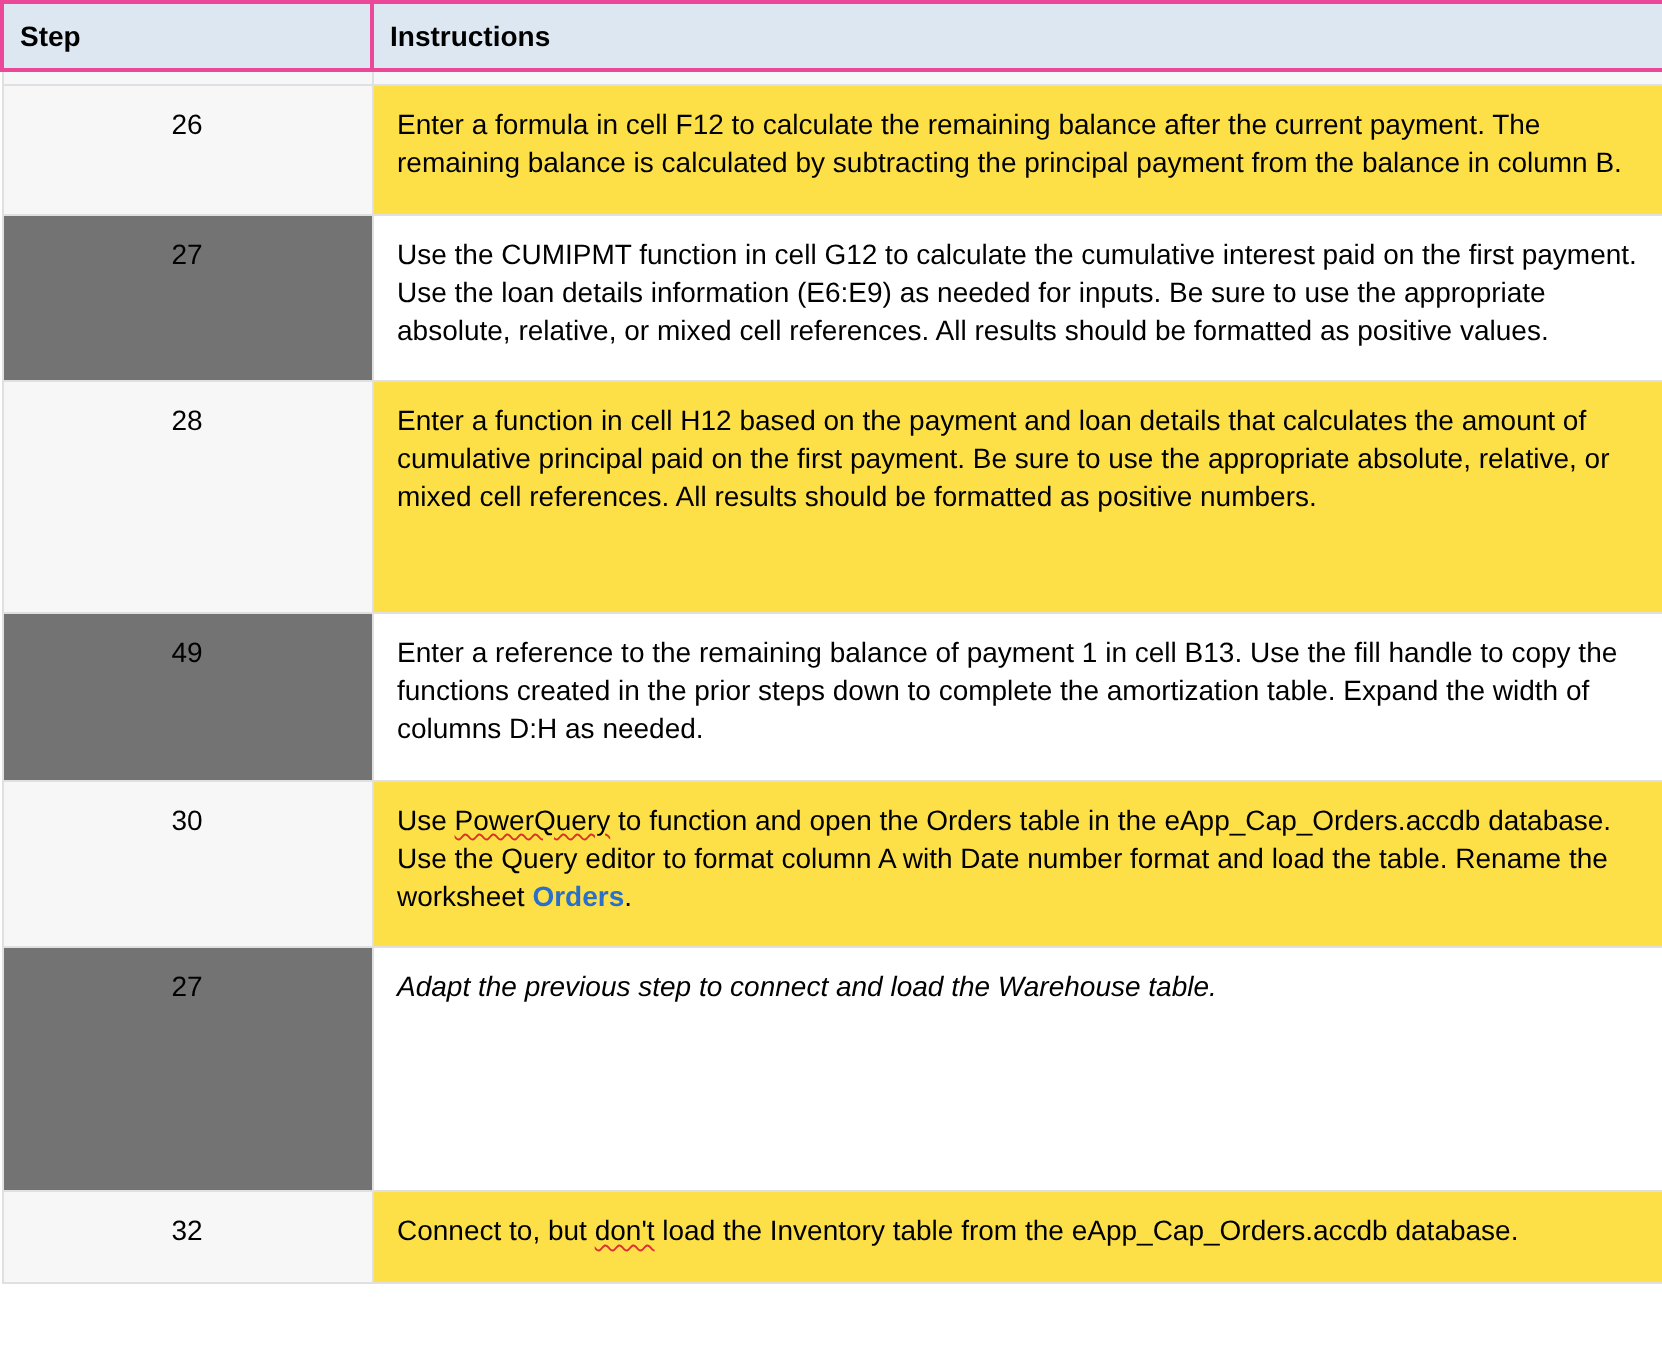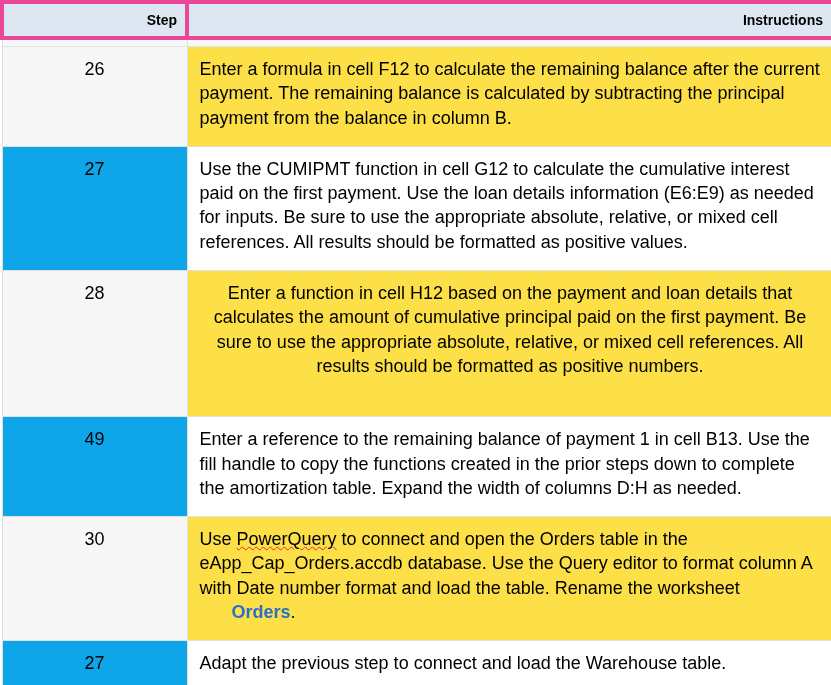--- a/index.html
+++ b/index.html
@@ -14,59 +14,58 @@
   table {
     border-collapse: collapse;
     width: 100%;
     table-layout: fixed;
   }
   col.step-col { width: 185px; }
   col.instr-col { width: 646px; }
   th {
     background: #dde7f1;
     font-weight: bold;
-    text-align: right;
+    text-align: left;
     padding: 8px 8px;
-    border: 4px solid #ec4899;
+    border: 2px solid #ec4899;
     font-size: 14px;
   }
   tr.spacer td {
     background: #f6f7f8;
     height: 6px;
     padding: 0;
     border-left: 1px solid #e0e0e0;
     border-right: 1px solid #e0e0e0;
     border-top: 1px solid #e0e0e0;
     border-bottom: 1px solid #e0e0e0;
   }
   td {
     border: 1px solid #e0e0e0;
     vertical-align: top;
     padding: 10px 12px 16px 12px;
     line-height: 1.35;
-    font-size: 18px;
+    font-size: 14px;
   }
   td.step-cell {
     text-align: center;
     background: #fafafa;
   }
   tr.alt td.step-cell {
-    background: #0ea5e9;
+    background: #737373;
   }
   tr.shade td { background: #fde047; }
   tr.shade td.step-cell { background: #f7f7f7; }
   .squiggle {
     text-decoration: underline wavy #d93030;
     text-decoration-thickness: 1px;
   }
   .italic { }
   .link {
     color: #2a6fc9;
     font-weight: bold;
-    margin-left: 32px;
   }
 </style>
 </head>
 <body>
 
 <table>
   <colgroup>
     <col class="step-col">
     <col class="instr-col">
   </colgroup>
@@ -87,35 +86,41 @@
       <td><span>Enter a formula in cell F12 to calculate the remaining balance after the current payment. The remaining balance is calculated by subtracting the principal payment from the balance in column B.</span></td>
     </tr>
 
     <tr class="alt">
       <td class="step-cell">27</td>
       <td><span>Use the CUMIPMT function in cell G12 to calculate the cumulative interest paid on the first payment. Use the loan details information (E6:E9) as needed for inputs. Be sure to use the appropriate absolute, relative, or mixed cell references. All results should be formatted as positive values.</span></td>
     </tr>
 
     <tr class="shade">
       <td class="step-cell">28</td>
-      <td style="padding-bottom:38px;text-align:center;"><span>Enter a function in cell H12 based on the payment and loan details that calculates the amount of cumulative principal paid on the first payment. Be sure to use the appropriate absolute, relative, or mixed cell references. All results should be formatted as positive numbers.</span></td>
+      <td style="padding-bottom:48px;"><span>Enter a function in cell H12 based on the payment and loan details that calculates the amount of cumulative principal paid on the first payment. Be sure to use the appropriate absolute, relative, or mixed cell references. All results should be formatted as positive numbers.</span></td>
     </tr>
 
     <tr class="alt">
       <td class="step-cell">49</td>
       <td><span>Enter a reference to the remaining balance of payment 1 in cell B13. Use the fill handle to copy the functions created in the prior steps down to complete the amortization table. Expand the width of columns D:H as needed.</span></td>
     </tr>
 
     <tr class="shade">
       <td class="step-cell">30</td>
       <td>
-        <span>Use </span><span class="squiggle">PowerQuery</span><span> to connect and open the Orders table in the </span><span class="italic">eApp_Cap_Orders.accdb</span><span> database. Use the Query editor to format column A with Date number format and load the table. Rename the worksheet </span><span class="link">Orders</span><span>.</span>
+        <span>Use </span><span class="squiggle">PowerQuery</span><span> to function and open the Orders table in the </span><span class="italic">eApp_Cap_Orders.accdb</span><span> database. Use the Query editor to format column A with Date number format and load the table. Rename the worksheet </span><span class="link">Orders</span><span>.</span>
       </td>
     </tr>
 
     <tr class="alt">
       <td class="step-cell">27</td>
-      <td style="padding-bottom:70px;"><span>Adapt the previous step to connect and load the Warehouse table.</span></td>
+      <td style="padding-bottom:92px;font-style:italic;"><span>Adapt the previous step to connect and load the Warehouse table.</span></td>
     </tr>
 
+    <tr class="shade">
+      <td class="step-cell">32</td>
+      <td>
+        <span>Connect to, but </span><span class="squiggle">don't</span><span> load the Inventory table from the </span><span class="italic">eApp_Cap_Orders.accdb</span><span> database.</span>
+      </td>
+    </tr>
 
   </tbody>
 </table>
 
 </body></html>

